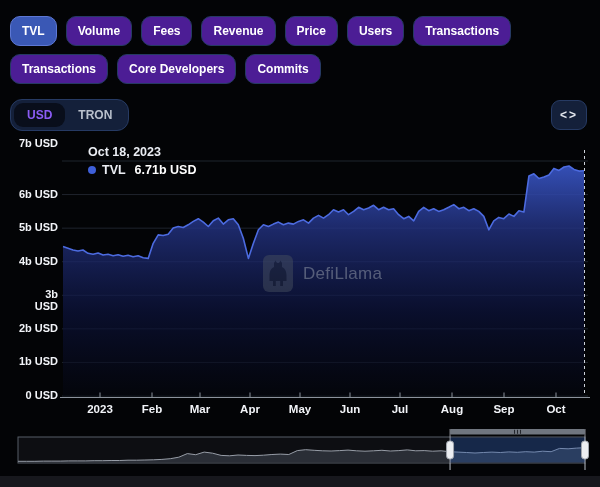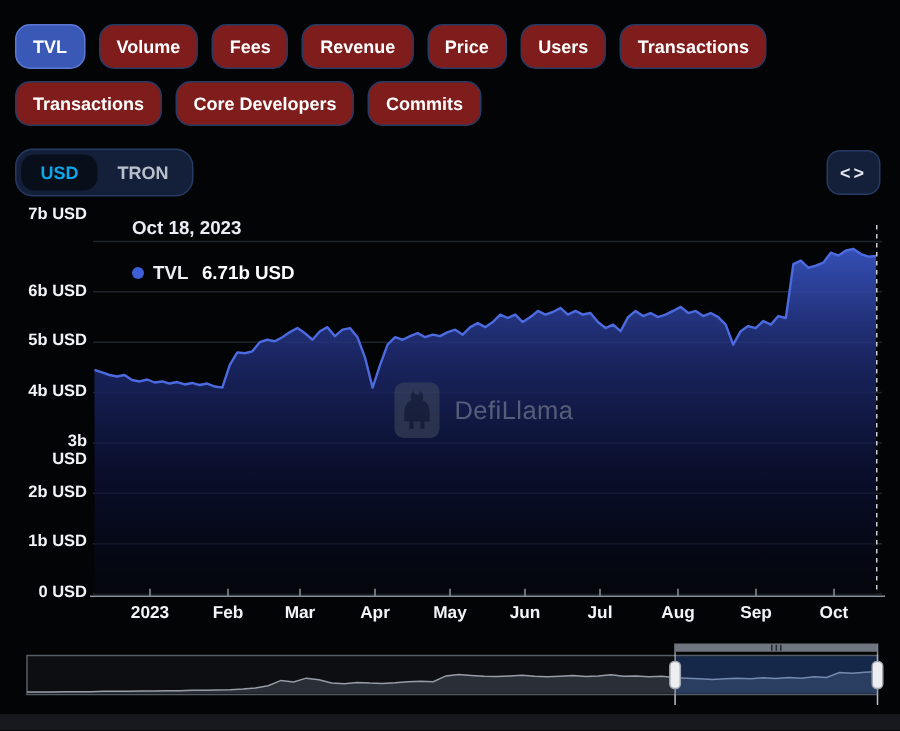--- a/index.html
+++ b/index.html
@@ -2,42 +2,42 @@
 <html><head>
 <meta charset="utf-8">
 <style>
   * { margin:0; padding:0; box-sizing:border-box; }
   html,body { width:600px; height:487px; overflow:hidden; }
   body { background:#030406; font-family:"Liberation Sans",sans-serif; position:relative; color:#fff; }
 
   .tab-row { position:absolute; left:10px; display:flex; gap:9px; z-index:4; }
   #tab-row-1 { top:16px; }
   #tab-row-2 { top:54px; }
-  .tab { background:#7f1d1d; border:1px solid #263a63; border-radius:10px; color:#fff;
+  .tab { background:#4c1d95; border:1px solid #263a63; border-radius:10px; color:#fff;
          font-weight:700; font-size:12px; padding:8px 11px; line-height:1; cursor:pointer; white-space:nowrap; }
   .tab.active { background:#3a58b5; border-color:#5d78d4; }
 
   .currency-toggle { position:absolute; top:99px; left:10px; background:#14203a; border:1px solid #263a63;
                      border-radius:12px; padding:3px; display:flex; align-items:center; z-index:4; }
   .currency-option { font-size:12px; font-weight:700; color:#b9c0cc; padding:6px 13px; border-radius:9px; cursor:pointer; line-height:1; }
-  .currency-option.selected { background:#090e1b; color:#0ea5e9; }
+  .currency-option.selected { background:#090e1b; color:#8b5cf6; }
 
   .embed-button { position:absolute; top:100px; right:13px; width:36px; height:30px; background:#14203a;
                   border:1px solid #263a63; border-radius:9px; display:flex; align-items:center; justify-content:center;
                   color:#e3e7ef; font-size:12px; font-weight:700; letter-spacing:2px; cursor:pointer; z-index:4; }
 
   #chart-svg { position:absolute; left:0; top:0; z-index:0; }
 
   .y-axis-label { position:absolute; left:0; width:58px; text-align:right; font-size:11px; font-weight:700;
                   color:#f2f4f8; z-index:2; }
   .x-axis-label { position:absolute; width:44px; text-align:center; font-size:11.5px; font-weight:700;
                   color:#f2f4f8; top:403px; z-index:2; }
 
   .tooltip { position:absolute; left:88px; top:145px; z-index:5; }
-  .tooltip-date { font-size:12.5px; font-weight:600; color:#eaedf3; margin-bottom:16px; }
+  .tooltip-date { font-size:12.5px; font-weight:600; color:#eaedf3; margin-bottom:4px; }
   .tooltip-row { display:flex; align-items:center; font-size:12.5px; font-weight:600; color:#eaedf3; }
   .tooltip-dot { width:8px; height:8px; border-radius:50%; margin-right:6px; background:#3e5fd8; }
   .tooltip-value { margin-left:9px; color:#fff; }
 
   .watermark { position:absolute; left:263px; top:255px; display:flex; align-items:center; gap:10px;
                opacity:0.5; z-index:1; }
   .watermark-tile { width:30px; height:37px; background:#454e5e; border-radius:6px; display:flex;
                     align-items:center; justify-content:center; }
   .watermark-text { font-size:17px; font-weight:400; color:#99a0ad; letter-spacing:0.3px; }
 

